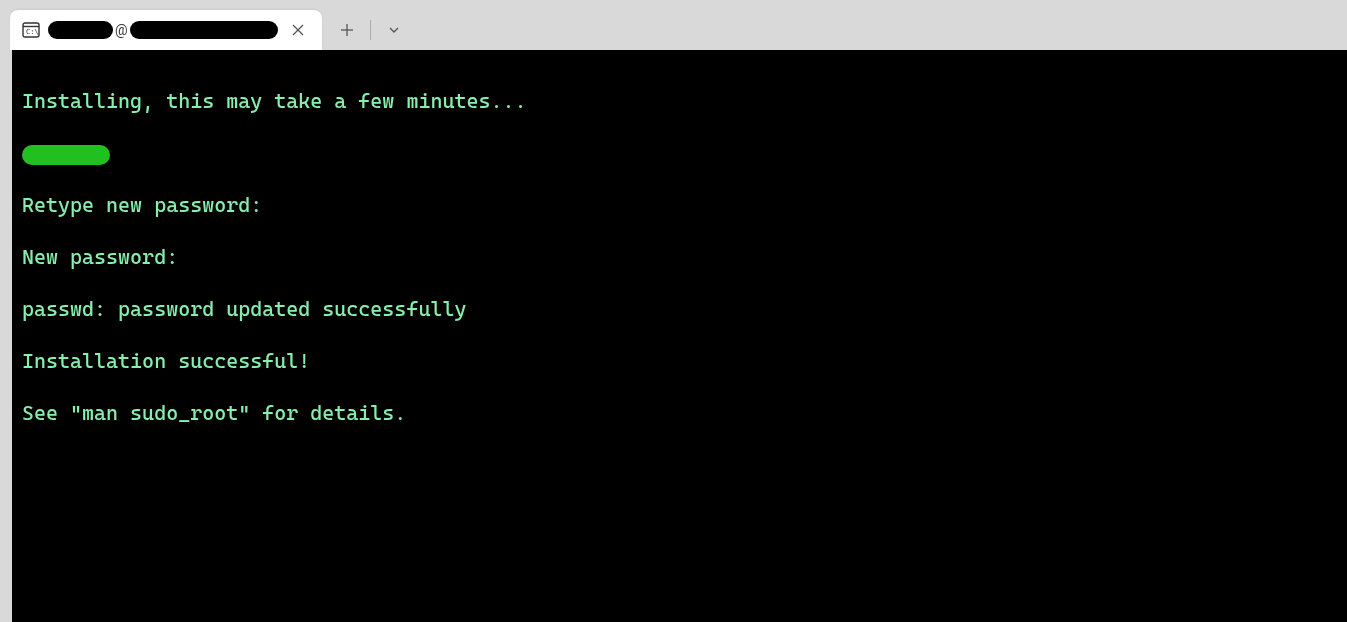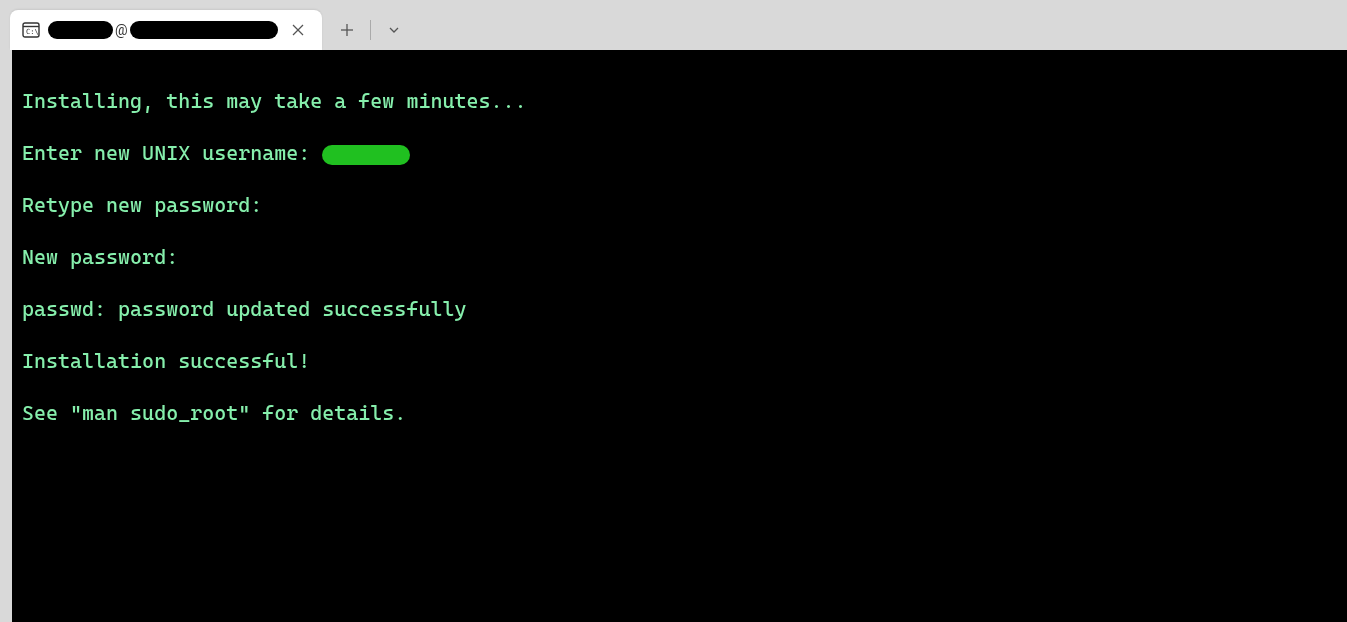--- a/index.html
+++ b/index.html
@@ -153,21 +153,21 @@
     <div class="tab-action-btn">
       <svg width="12" height="12" viewBox="0 0 12 12">
           <polyline points="2,4 6,8 10,4" fill="none" stroke="#555" stroke-width="1.3"></polyline>
         </svg>
     </div>
   </div>
 </div>
 
 <div class="terminal">
 <div class="line">Installing, this may take a few minutes...</div>
-<div class="line"><span>Enter new UNIX username: </span><span class="green-redact" style="width:88px;height:20px"></span></div>
+<div class="line"><span class="green-redact" style="width:88px;height:20px"></span></div>
 <div class="line">Retype new password:</div>
 <div class="line">New password:</div>
 <div class="line">passwd: password updated successfully</div>
 <div class="line">Installation successful!</div>
 <div class="line">See "man sudo_root" for details.</div>
 <div class="line"></div>
 
 <div class="line"></div>
 
 

